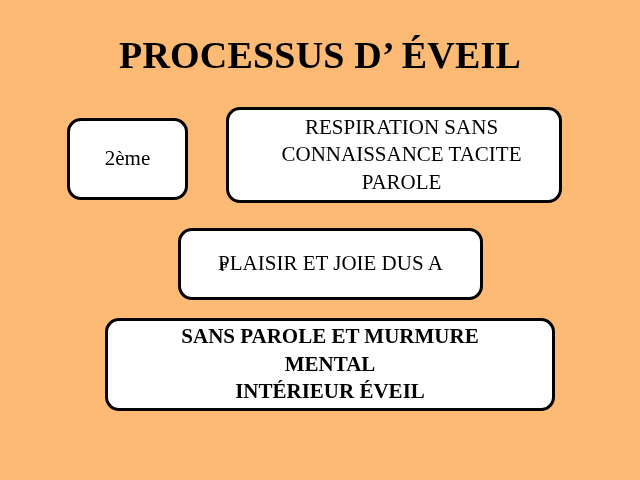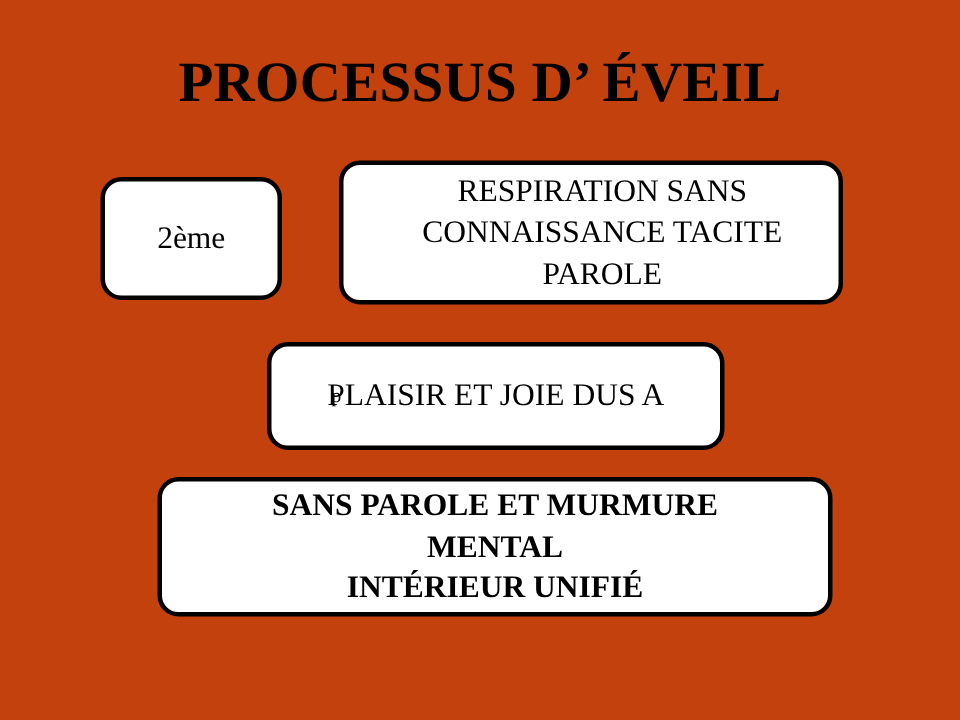--- a/index.html
+++ b/index.html
@@ -6,21 +6,21 @@
   html, body {
     margin: 0;
     padding: 0;
     background: #ffffff;
   }
 
   #slide {
     position: relative;
     width: 640px;
     height: 480px;
-    background: #c2410c;
+    background: #fdba74;
     overflow: hidden;
     font-family: "Liberation Serif", "DejaVu Serif", serif;
     color: #000000;
     -webkit-font-smoothing: antialiased;
   }
 
   
   #slide-title {
     position: absolute;
     left: 0;
@@ -124,16 +124,16 @@
   </div>
 
   <div class="node" id="node-plaisir">
     <span class="line">PLAISIR ET JOIE DUS A</span>
     <span id="plaisir-artifact">p</span>
   </div>
 
   <div class="node" id="node-sansparole">
     <span class="line">SANS PAROLE ET MURMURE</span>
     <span class="line">MENTAL</span>
-    <span class="line">INTÉRIEUR UNIFIÉ</span>
+    <span class="line">INTÉRIEUR ÉVEIL</span>
   </div>
 
 </div>
 
 </body></html>

